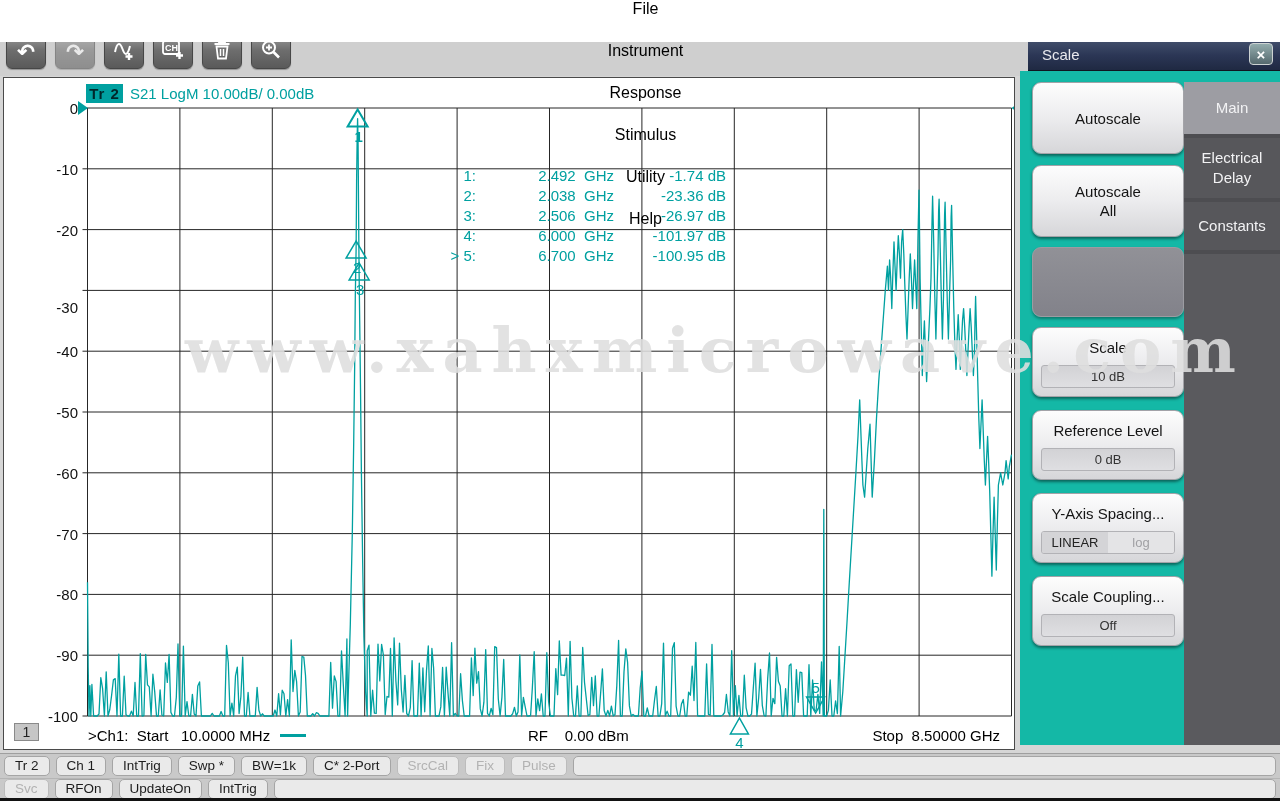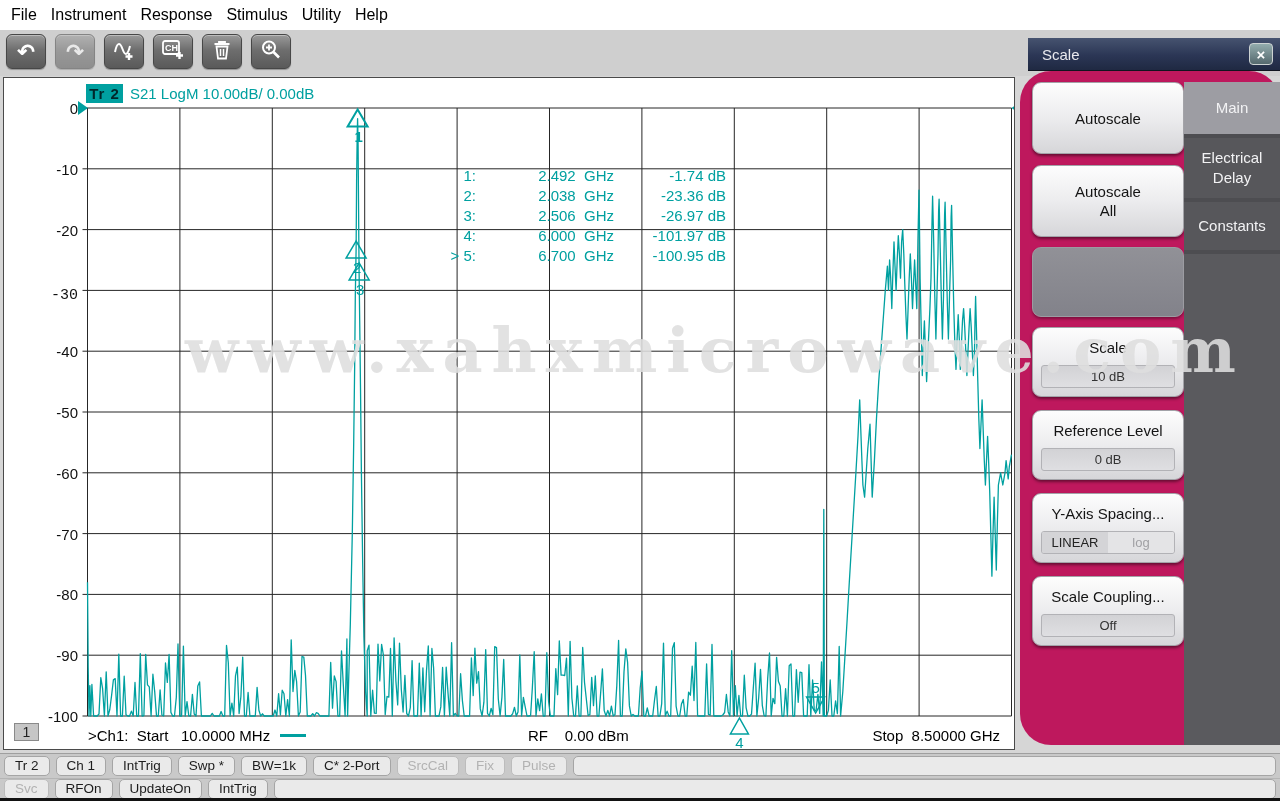--- a/index.html
+++ b/index.html
@@ -1,21 +1,21 @@
 <!DOCTYPE html>
 <html><head>
 <meta charset="utf-8">
 <style>
   * { margin:0; padding:0; box-sizing:border-box; }
   html,body { width:1280px; height:801px; overflow:hidden; }
   body { font-family:"Liberation Sans", sans-serif; background:#d6d6d6; position:relative; }
 
   
-  .menubar { position:absolute; left:0; top:0; width:1280px; height:30px;
-    background:#ffffff; display:flex; align-items:center; padding-left:11px; gap:14px; z-index:3; }
+  .menubar { position:absolute; left:0; top:0; width:1280px; height:42px;
+    background:#ffffff; display:flex; align-items:center; padding-left:11px; gap:24px; z-index:3;flex-direction:column; }
   .menubar .mitem { font-size:16px; color:#000; cursor:default; }
 
   
   .toolbar { position:absolute; left:0; top:30px; width:1280px; height:46px;
     background:#cfcfcf; display:flex; align-items:flex-start; padding:4px 0 0 6px; gap:9px; z-index:2; }
   .tbtn { width:40px; height:35px; border-radius:6px;
     background:linear-gradient(180deg,#9a9a9a 0%,#6e6e6e 45%,#5a5a5a 100%);
     border:1px solid #474747; box-shadow:inset 0 1px 0 rgba(255,255,255,.35), 0 1px 1px rgba(0,0,0,.3);
     display:flex; align-items:center; justify-content:center; color:#fff; }
   .tbtn.disabled { opacity:.55; }
@@ -50,21 +50,21 @@
 
   
   .scalepanel { position:absolute; left:1020px; top:38px; width:260px; height:707px; z-index:2; }
   .sp-title { position:absolute; left:8px; right:0; top:0; height:33px;
     background:linear-gradient(180deg,#46536f 0%,#2b3655 55%,#1f2942 100%);
     border-bottom:1px solid #10141f; color:#e9e9ee; font-size:15px;
     display:flex; align-items:center; padding-left:14px; }
   .sp-close { position:absolute; right:7px; top:5px; width:24px; height:22px; border-radius:4px;
     background:linear-gradient(180deg,#93acad 0%,#55696e 100%); border:1px solid #ccd2d2;
     color:#fff; font-size:15px; font-weight:bold; display:flex; align-items:center; justify-content:center; }
-  .sp-body { position:absolute; left:0; right:0; top:33px; bottom:0; background:#be185d;border-radius:31px; }
+  .sp-body { position:absolute; left:0; right:0; top:33px; bottom:0; background:#14b8a6; }
   .sp-buttons { position:absolute; left:12px; top:11px; width:152px; }
   .spbtn { width:152px; border-radius:9px; position:relative;
     background:linear-gradient(180deg,#fdfdfd 0%,#ececee 50%,#d6d6d9 100%);
     border:1px solid #a3a3a8; box-shadow:0 2px 3px rgba(0,0,0,.45);
     color:#141414; font-size:15px; text-align:center; }
   .spbtn.plain { display:flex; align-items:center; justify-content:center; line-height:19px; }
   .spbtn.empty { background:linear-gradient(180deg,#919197 0%,#82828a 100%); border-color:#9c9ca2; box-shadow:0 2px 3px rgba(0,0,0,.35); }
   .spbtn .blabel { position:absolute; left:4px; right:4px; top:10px; line-height:19px; }
   .spbtn .bvalue { position:absolute; left:8px; right:8px; bottom:8px; height:23px;
     background:linear-gradient(180deg,#d2d2d5 0%,#dfdfe2 100%); border:1px solid #b2b2b6;
@@ -165,21 +165,21 @@
         <polygon points="811.5989399293287,635 802.5989399293287,619 820.5989399293287,619" fill="none" stroke="#00A0A0" stroke-width="1.5"></polygon>
         <text x="811.5989399293287" y="615" fill="#00A0A0" font-size="15" text-anchor="middle" font-family="Liberation Sans, sans-serif" font-weight="normal">5</text>
       </g>
     </svg>
   <div class="trace-badge">Tr 2</div>
   <div class="trace-title">S21 LogM 10.00dB/ 0.00dB</div>
   <div id="ylabels">
       <div class="ylab" style="left: 14px; top: 22px;">0</div>
       <div class="ylab" style="left: 14px; top: 82.8px;">-10</div>
       <div class="ylab" style="left: 14px; top: 143.6px;">-20</div>
-      <div class="ylab" style="left: 14px; top: 209px; font-family: Liberation Mono, monospace;">-30</div>
+      <div class="ylab" style="left: 14px; top: 221px;">-30</div>
       <div class="ylab" style="left: 14px; top: 265.2px;">-40</div>
       <div class="ylab" style="left: 14px; top: 326px;">-50</div>
       <div class="ylab" style="left: 14px; top: 386.8px;">-60</div>
       <div class="ylab" style="left: 14px; top: 447.6px;">-70</div>
       <div class="ylab" style="left: 14px; top: 508.4px;">-80</div>
       <div class="ylab" style="left: 14px; top: 569.2px;">-90</div>
       <div class="ylab" style="left: 14px; top: 630px;">-100</div>
     </div>
   <div class="readout" id="readout">
       <div class="rrow">

